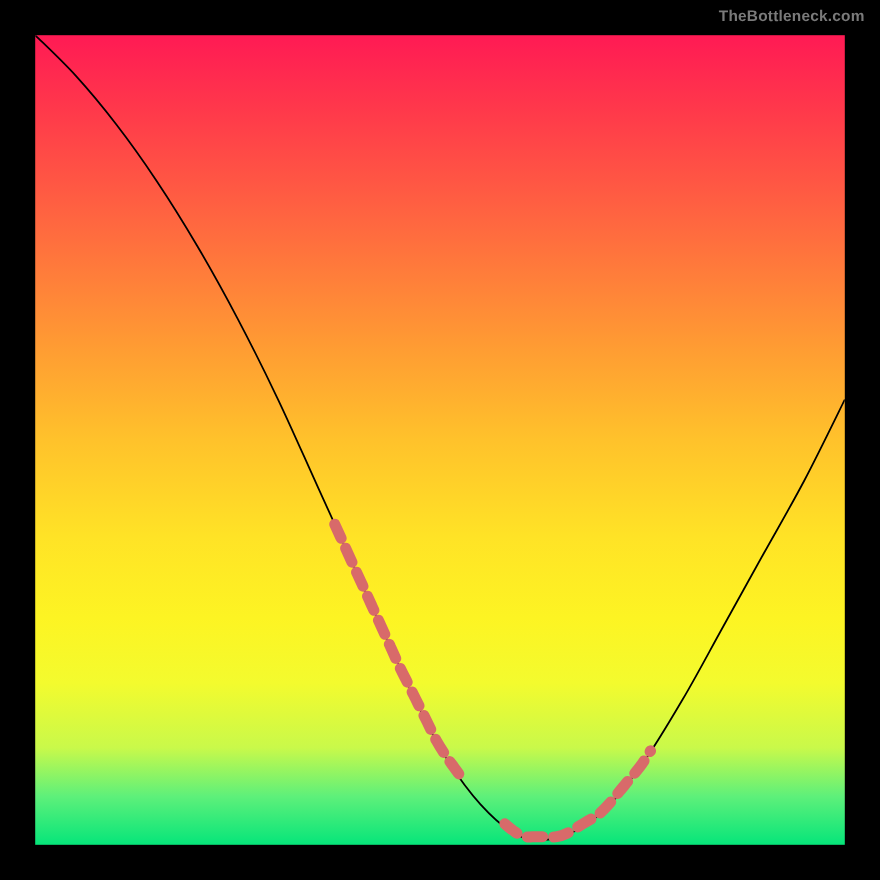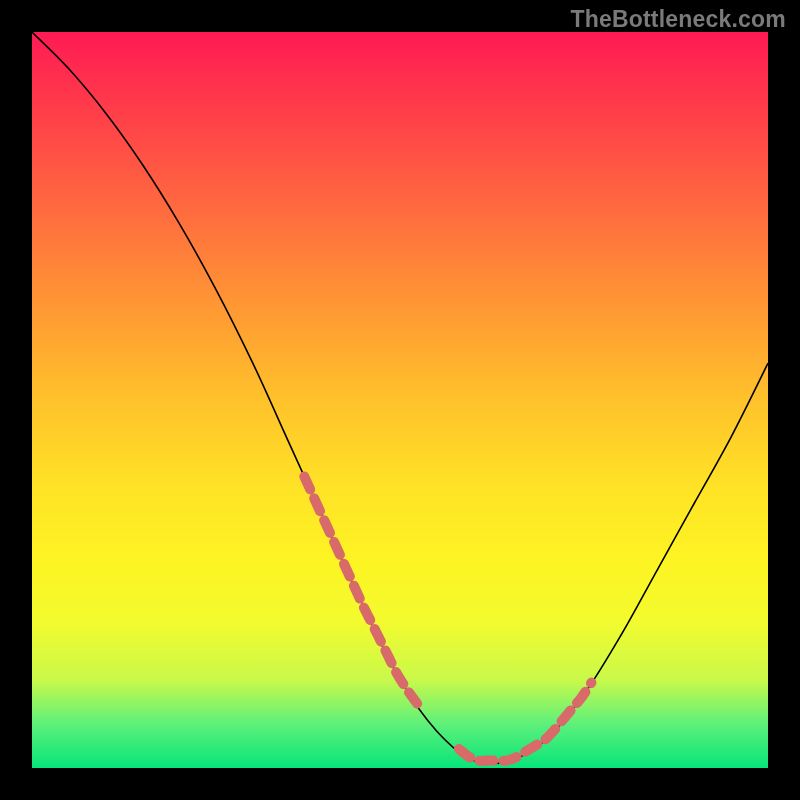--- a/index.html
+++ b/index.html
@@ -8,21 +8,21 @@
     position: relative;
     width: 800px;
     height: 800px;
     background: #000;
   }
   .watermark {
     position: absolute;
     top: 6px;
     right: 14px;
     font-family: Arial, Helvetica, sans-serif;
-    font-size: 23px;
+    font-size: 14px;
     font-weight: 600;
     color: #7a7a7a;
     letter-spacing: 0.2px;
     z-index: 10;
   }
   .plot {
     position: absolute;
     left: 32px;
     top: 32px;
     width: 736px;

